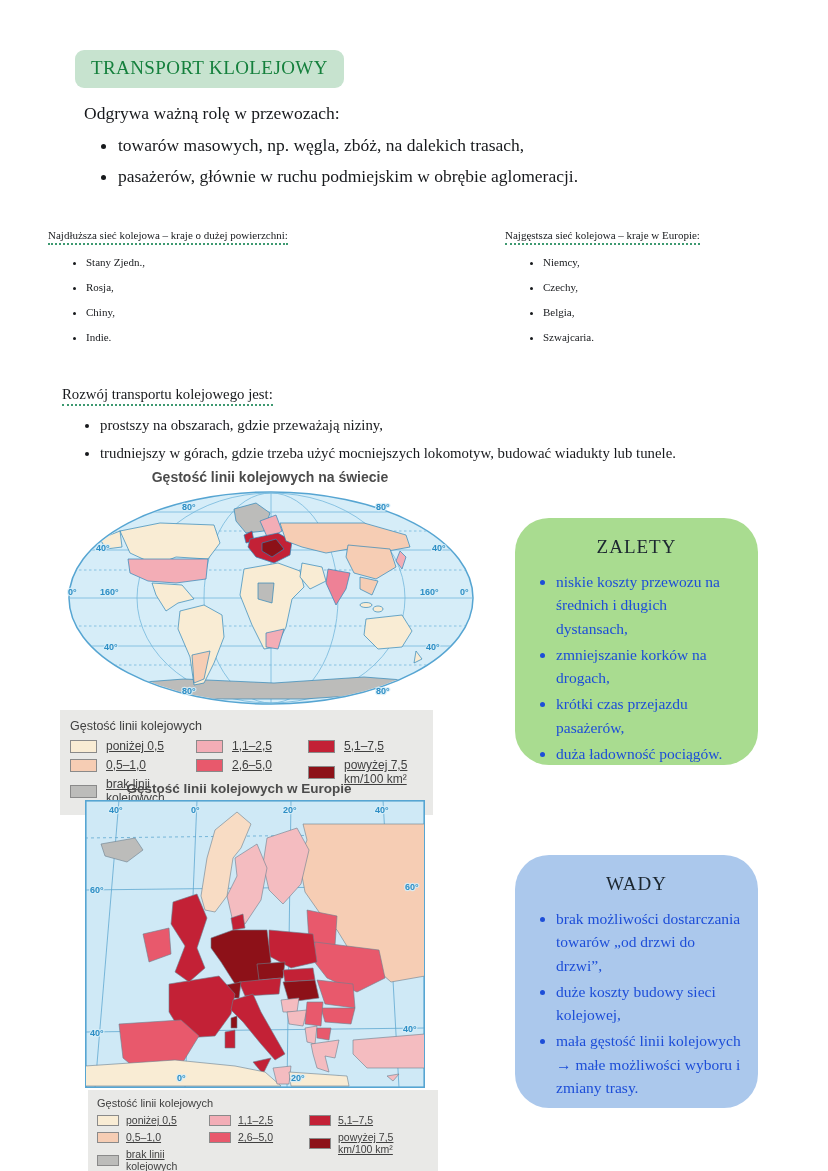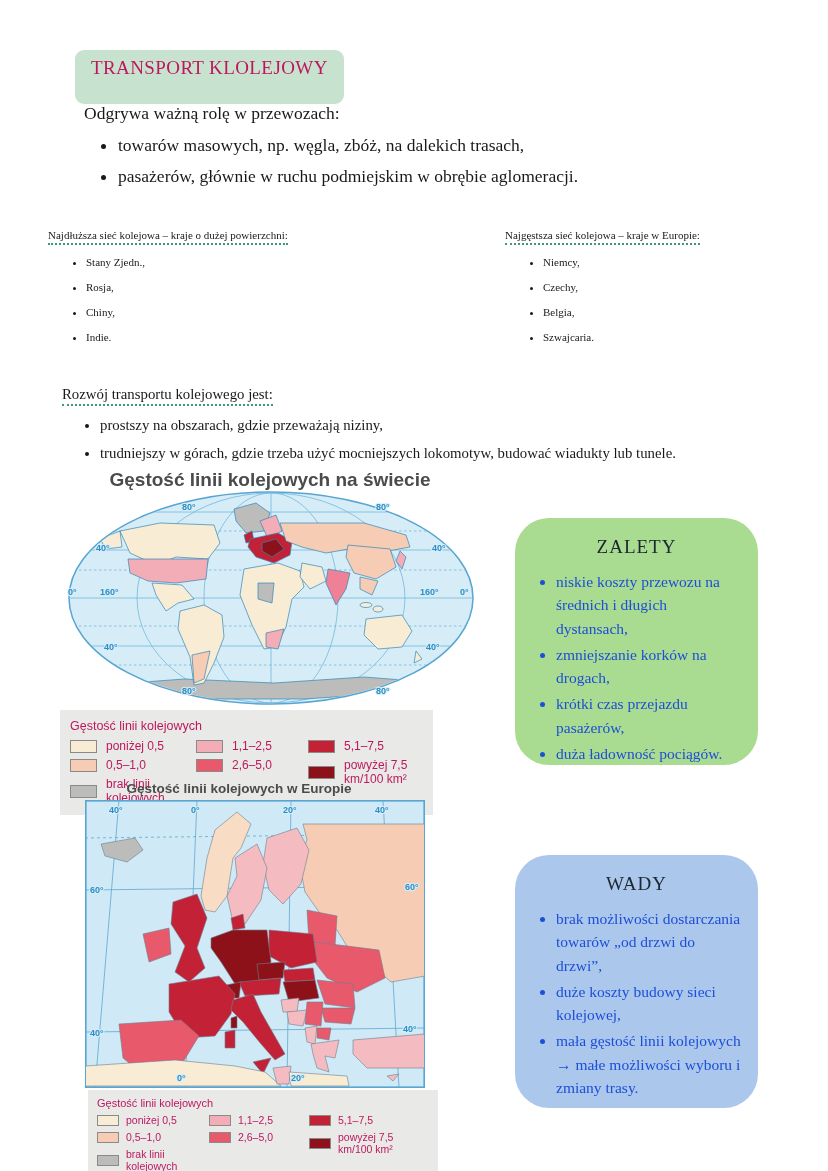--- a/index.html
+++ b/index.html
@@ -3,52 +3,52 @@
 <meta charset="utf-8">
 <style>
   html,body{margin:0;padding:0;}
   body{
     width:828px;height:1171px;position:relative;background:#ffffff;
     font-family:"Liberation Serif","DejaVu Serif",serif;color:#17191c;overflow:hidden;
   }
   
   .banner{
     position:absolute;left:75px;top:50px;background:#c7e3cf;border-radius:9px;
-    padding:7px 16px 24px;font-size:19px;line-height:1.2;color:#be185d;letter-spacing:.4px;
+    padding:7px 16px 8px;font-size:19px;line-height:1.2;color:#15803d;letter-spacing:.4px;
   }
   
   .intro{position:absolute;left:84px;top:100px;width:670px;font-size:17.5px;line-height:1.5;}
   .intro ul{margin:6px 0 0;padding-left:34px;}
   .intro li{margin-bottom:4px;}
   
   .col{position:absolute;font-size:11px;line-height:1.45;}
   .col-left{left:48px;top:228px;width:430px;}
   .col-right{left:505px;top:228px;width:315px;}
   .dotted-heading{display:inline;border-bottom:2.5px dotted #3d9970;padding-bottom:2px;}
   .col ul{margin:11px 0 0;padding-left:38px;}
   .col li{margin-bottom:9px;}
   
   .development{position:absolute;left:62px;top:383px;width:748px;font-size:14.8px;line-height:1.5;}
   .development ul{margin:9px 0 0;padding-left:38px;}
   .development li{margin-bottom:6px;}
   
   .map-block-title{position:absolute;font-family:"Liberation Sans",sans-serif;font-weight:700;
     color:#4b4b4b;text-align:center;}
-  #world-title{left:60px;top:469px;width:420px;font-size:19px;}
+  #world-title{left:60px;top:469px;width:420px;font-size:14px;}
   #europe-title{left:69px;top:781px;width:340px;font-size:13.5px;}
   #world-svg{position:absolute;left:64px;top:489px;}
   #europe-svg{position:absolute;left:85px;top:800px;}
   
   .legend{position:absolute;background:#e9e9e7;box-sizing:border-box;
-    font-family:"Liberation Sans",sans-serif;color:#be185d;}
+    font-family:"Liberation Sans",sans-serif;color:#404040;}
   #world-legend{left:60px;top:710px;width:373px;padding:9px 10px 10px;}
   #europe-legend{left:88px;top:1090px;width:350px;padding:7px 9px 8px;}
   .legend-title{font-size:12.5px;margin-bottom:6px;}
   .legend-cols{display:flex;}
-  .legend-col{display:flex;flex-direction:column;gap:5px;}
+  .legend-col{display:flex;flex-direction:column;gap:5px;text-decoration:underline;}
   .legend-col-1{width:126px;}
   .legend-col-2{width:112px;}
   .legend-col-3{flex:1;}
   .legend-item{display:flex;align-items:center;font-size:12px;}
   .chip{width:27px;height:13px;border:1px solid #8a8a8a;margin-right:9px;flex:none;box-sizing:border-box;}
   .legend--small .legend-title{font-size:11px;margin-bottom:5px;}
   .legend--small .legend-item{font-size:10.5px;}
   .legend--small .chip{width:22px;height:11px;margin-right:7px;}
   .legend--small .legend-col-1{width:112px;}
   .legend--small .legend-col-2{width:100px;}

